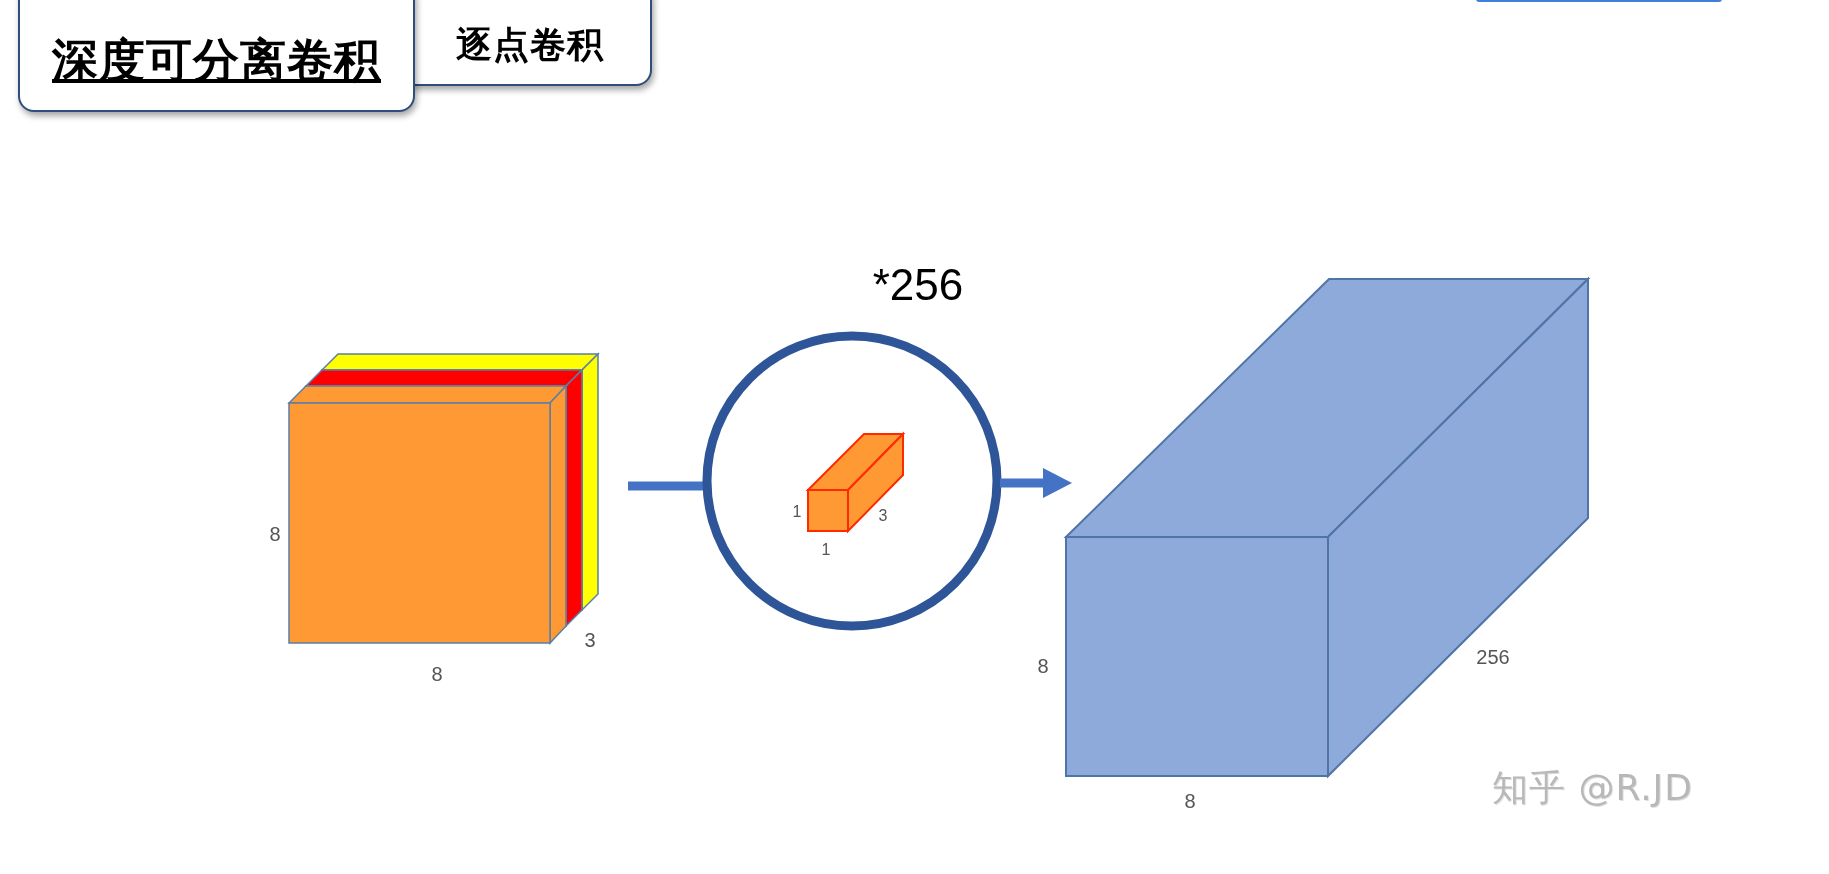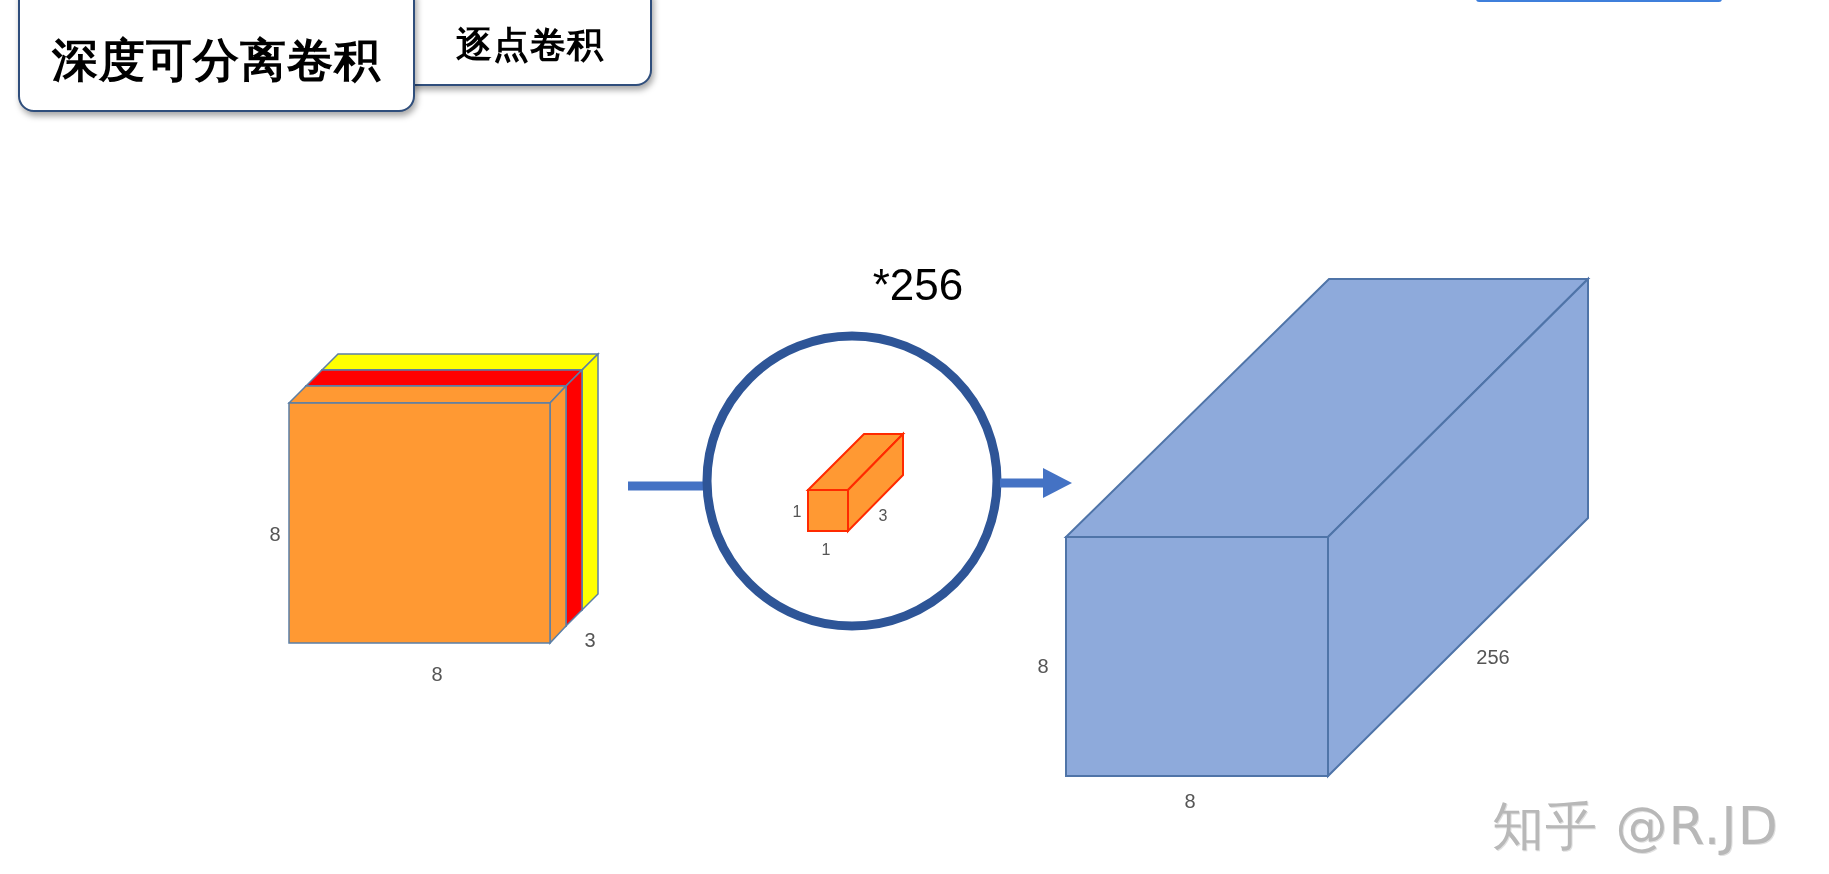--- a/index.html
+++ b/index.html
@@ -4,27 +4,27 @@
 <style>
   html, body { margin: 0; padding: 0; background: #ffffff; }
   body { width: 1829px; height: 874px; position: relative; overflow: hidden;
          font-family: "DejaVu Sans", "Liberation Sans", sans-serif; }
   .tab-box { position: absolute; background: #ffffff; border: 2px solid #2F4E7C;
              border-radius: 0 0 16px 16px; box-shadow: 2px 4px 6px rgba(0,0,0,0.35);
              display: flex; align-items: center; justify-content: center; color: #000; }
   #tab-main { left: 18px; top: -8px; width: 393px; height: 116px; z-index: 2; font-size: 46px; font-weight: bold; }
   #tab-sub { left: 410px; top: -8px; width: 240px; height: 90px; z-index: 1; font-size: 36px; font-weight: bold;
              border-left: none; border-radius: 0 0 16px 0; }
-  #tab-main span { margin-top: 17px; letter-spacing: 1px; }
+  #tab-main span { margin-top: 17px; letter-spacing: 1px; text-decoration: underline; }
   #tab-sub span { margin-top: 12px; letter-spacing: 1px; }
   #top-bar { position: absolute; left: 1476px; top: -2px; width: 246px; height: 4px;
              background: #3F7FDB; border-radius: 0 0 3px 3px; }
   svg#diagram { position: absolute; left: 0; top: 0; }
   .dim { font-family: "Liberation Sans", sans-serif; fill: #555555; }
-  #watermark { position: absolute; left: 1492px; top: 792px; font-size: 52px; color: #b8b8b8;
+  #watermark { position: absolute; left: 1492px; top: 764px; font-size: 36px; color: #b8b8b8;
                font-family: "DejaVu Sans", sans-serif; letter-spacing: 1px;
                text-shadow: 1px 1px 0 #e0e0e0; }
 </style>
 </head>
 <body>
 
 <div id="tab-main" class="tab-box">
   <span>深度可分离卷积</span>
 </div>
 <div id="tab-sub" class="tab-box">

